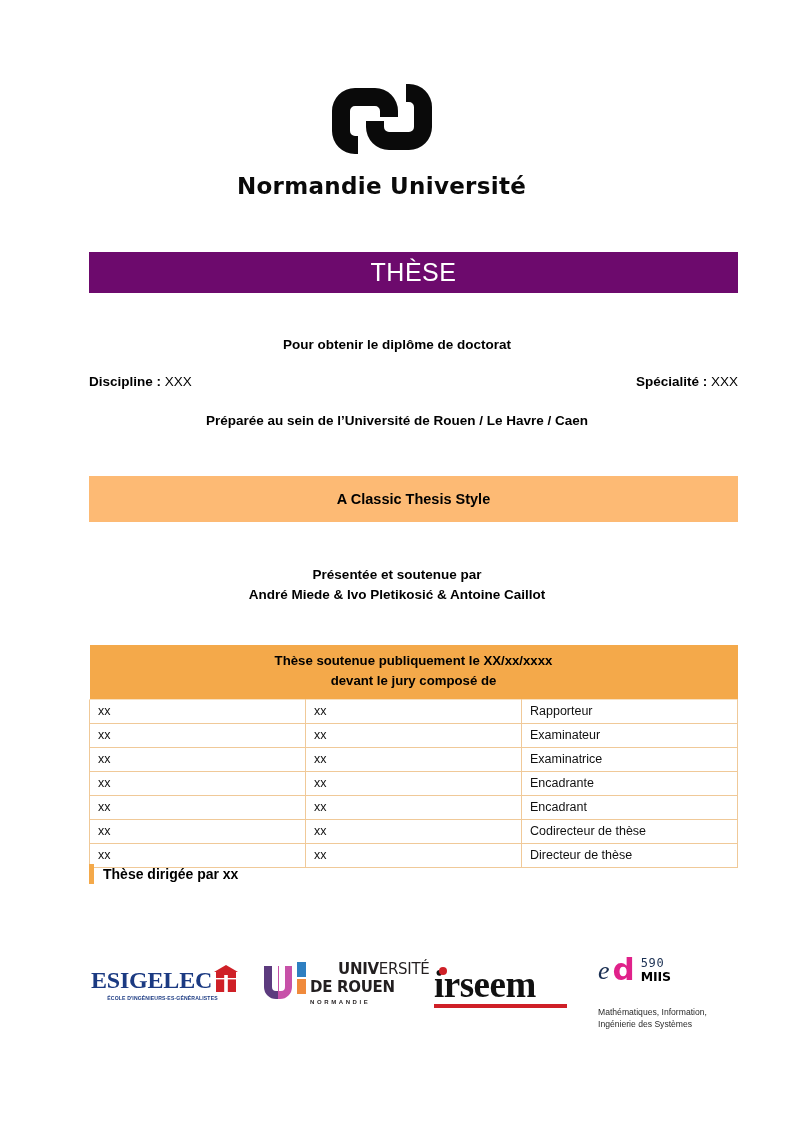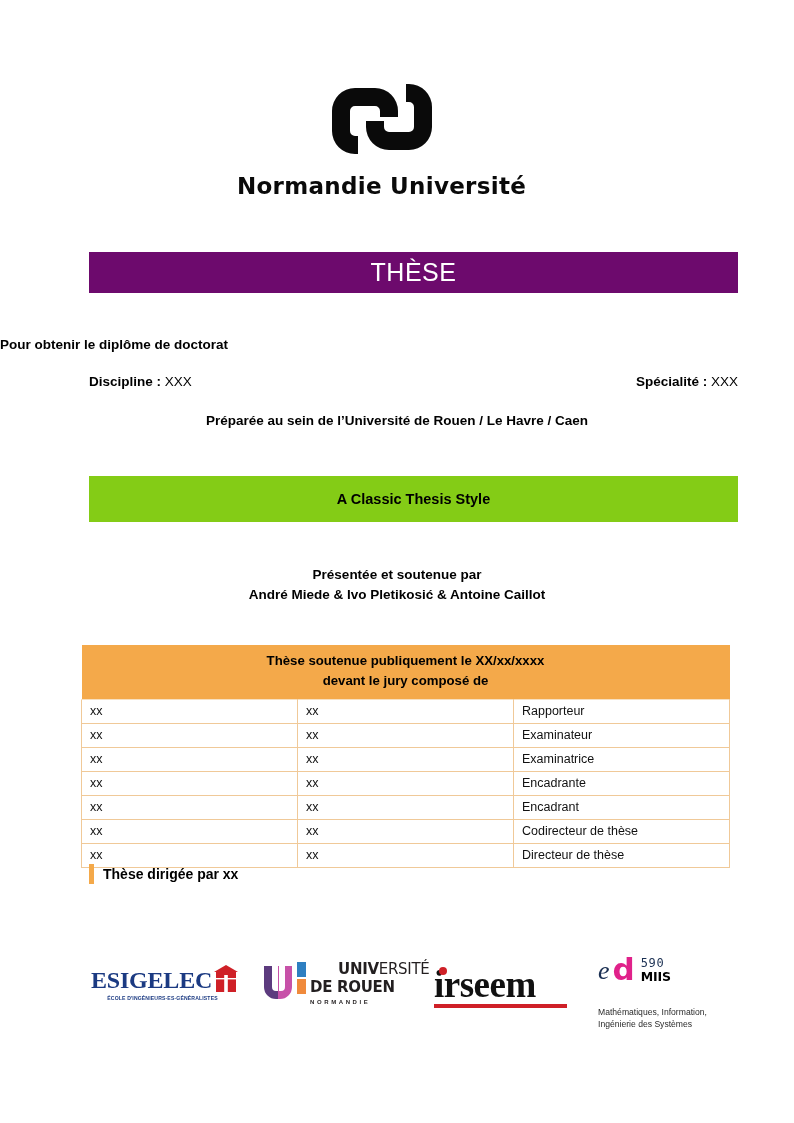--- a/index.html
+++ b/index.html
@@ -67,21 +67,21 @@
     letter-spacing: 0.5px;
     font-family: "Liberation Sans", sans-serif;
   }
 
   
   .line-doctorat {
     position: absolute;
     left: 0;
     top: 337px;
     width: 794px;
-    text-align: left;
+    text-align: center;
     font-size: 13.5px;
     font-weight: bold;
   }
   .disc-row {
     position: absolute;
     left: 89px;
     top: 374px;
     width: 649px;
     display: flex;
     justify-content: space-between;
@@ -100,21 +100,21 @@
     font-weight: bold;
   }
 
   
   .gray-banner {
     position: absolute;
     left: 89px;
     top: 476px;
     width: 649px;
     height: 46px;
-    background: #84cc16;
+    background: #fdba74;
     display: flex;
     align-items: center;
     justify-content: center;
   }
   .gray-banner .txt {
     font-size: 14.5px;
     font-weight: bold;
     color: #000;
   }
 
@@ -126,21 +126,21 @@
     width: 794px;
     text-align: center;
     font-size: 13.5px;
     font-weight: bold;
     line-height: 1.48;
   }
 
   
   .jury-table {
     position: absolute;
-    left: 81px;
+    left: 89px;
     top: 645px;
     width: 649px;
     border-collapse: collapse;
     table-layout: fixed;
   }
   .jury-table td { padding: 0; }
   .jury-head {
     background: #f4a94a;
     text-align: center;
     font-size: 13.2px;

